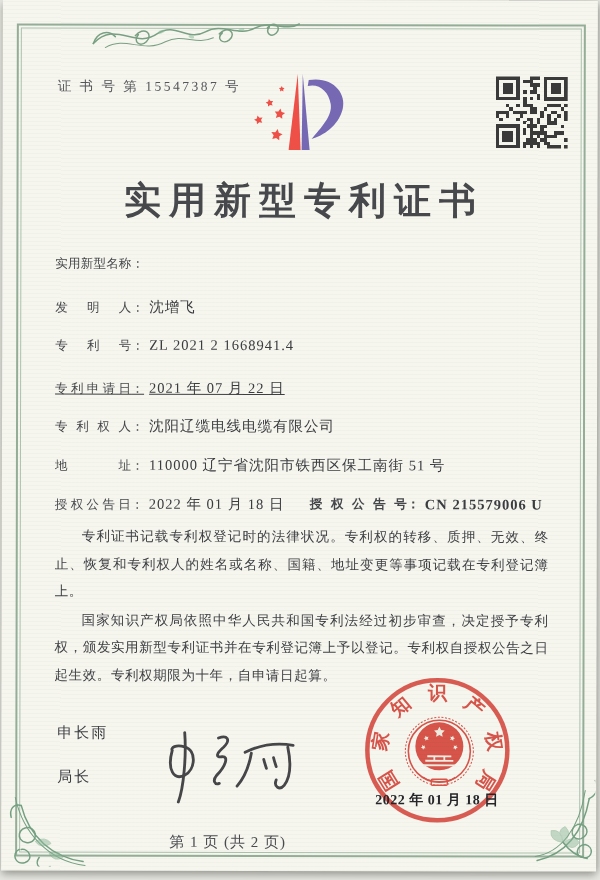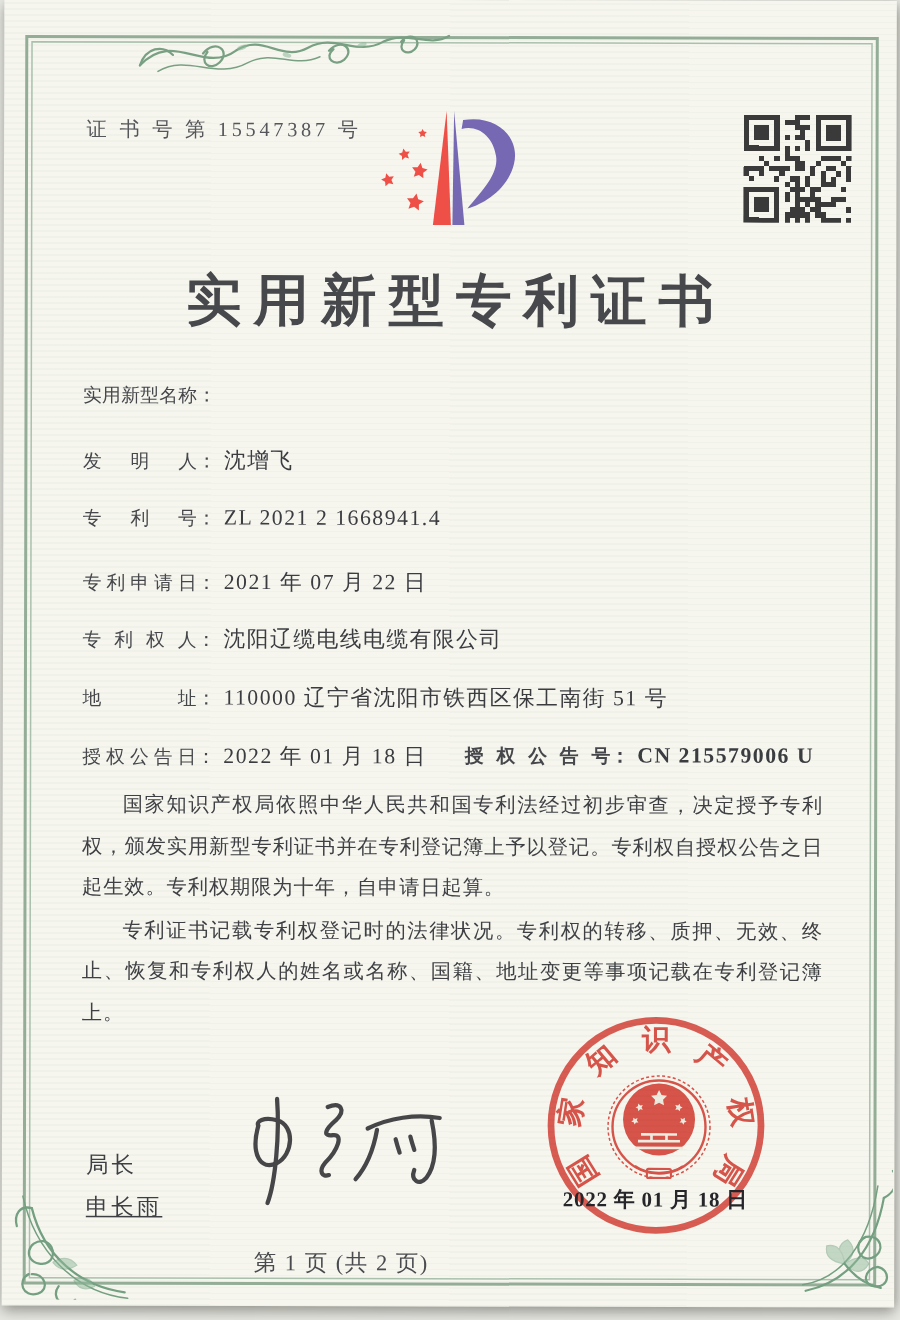--- a/index.html
+++ b/index.html
@@ -44,35 +44,35 @@
   }
 
   .field-row{position:absolute;left:53px;display:flex;align-items:baseline;color:#3e3f43;}
   .flabel{
     display:inline-block;width:76px;font-size:12.5px;color:#46474b;
     text-align:justify;text-align-last:justify;
   }
   .flabel.wide{width:97px;}
   .fcolon{font-size:13px;margin-right:5px;color:#46474b;}
   .fvalue{font-size:14.5px;letter-spacing:1px;color:#3b3c40;}
-  .row-0{top:255px;justify-content:space-between;} .row-1{top:298px;} .row-2{top:337px;} .row-3{top:379px;}
+  .row-0{top:255px;justify-content:space-between;} .row-1{top:298px;} .row-2{top:337px;} .row-3{top:379px;text-decoration:underline;}
   .row-4{top:417px;} .row-5{top:456px;justify-content:space-between;} .row-6{top:495px;}
   .grant-no-group{position:absolute;left:255px;top:0;display:flex;align-items:center;white-space:nowrap;font-weight:bold;}
 
   .body-text{
     position:absolute;left:53px;top:523px;width:494px;
     font-size:13.5px;line-height:27.5px;color:#3f4044;
     text-align:justify;letter-spacing:.6px;
   }
   .body-text p{margin:0;text-indent:2em;}
   .body-text p + p{margin-top:1px;}
 
   .signer{position:absolute;left:56px;color:#3e3f43;font-size:15px;letter-spacing:2px;}
   .signer-title{top:768px;}
-  .signer-name{top:796px;text-decoration:underline;}
+  .signer-name{top:724px;}
   .signature{position:absolute;left:158px;top:724px;}
 
   .seal{position:absolute;left:360px;top:674px;mix-blend-mode:multiply;opacity:.93;}
   .seal-date{
     position:absolute;left:374px;top:791px;z-index:5;
     font-size:14px;color:#26262a;letter-spacing:.5px;font-weight:600;
   }
   .footer{
     position:absolute;left:168px;top:833px;width:224px;
     font-size:15px;color:#4a4b4f;letter-spacing:1px;
@@ -405,22 +405,22 @@
         <span class="fcolon">：</span>
         <span class="fvalue">2022 年 01 月 18 日</span>
       <span class="grant-no-group">
         <span class="flabel wide">授权公告号</span>
           <span class="fcolon">：</span>
           <span class="fvalue">CN 215579006 U</span>
       </span>
     </div>
 
     <div class="body-text">
+      <p>专利证书记载专利权登记时的法律状况。专利权的转移、质押、无效、终止、恢复和专利权人的姓名或名称、国籍、地址变更等事项记载在专利登记簿上。</p>
       <p>国家知识产权局依照中华人民共和国专利法经过初步审查，决定授予专利权，颁发实用新型专利证书并在专利登记簿上予以登记。专利权自授权公告之日起生效。专利权期限为十年，自申请日起算。</p>
-      <p>专利证书记载专利权登记时的法律状况。专利权的转移、质押、无效、终止、恢复和专利权人的姓名或名称、国籍、地址变更等事项记载在专利登记簿上。</p>
     </div>
 
     <div class="signer signer-title">局长</div>
     <div class="signer signer-name">申长雨</div>
 
     <svg class="signature" width="152" height="80" viewBox="0 0 170 90">
       <g fill="none" stroke="#2e2e33" stroke-width="3.2" stroke-linecap="round" opacity=".88">
         <path d="M14,30 C8,52 16,64 28,58 C40,52 42,30 28,26 C18,23 12,27 14,30"></path>
         <path d="M28,10 C30,36 27,72 21,88"></path>
         <path d="M66,16 C76,12 80,18 72,26 C64,33 62,38 70,37 C78,36 74,48 64,58 C59,64 62,69 67,67"></path>

